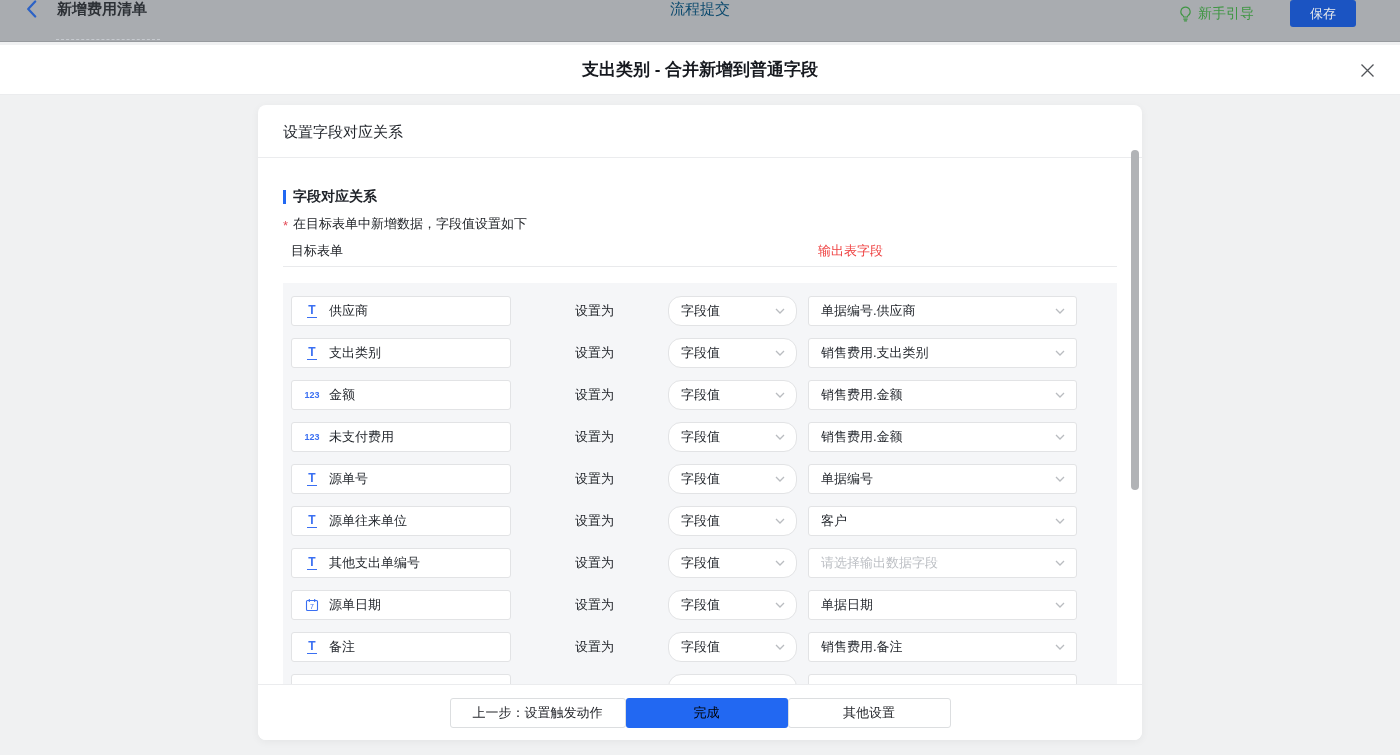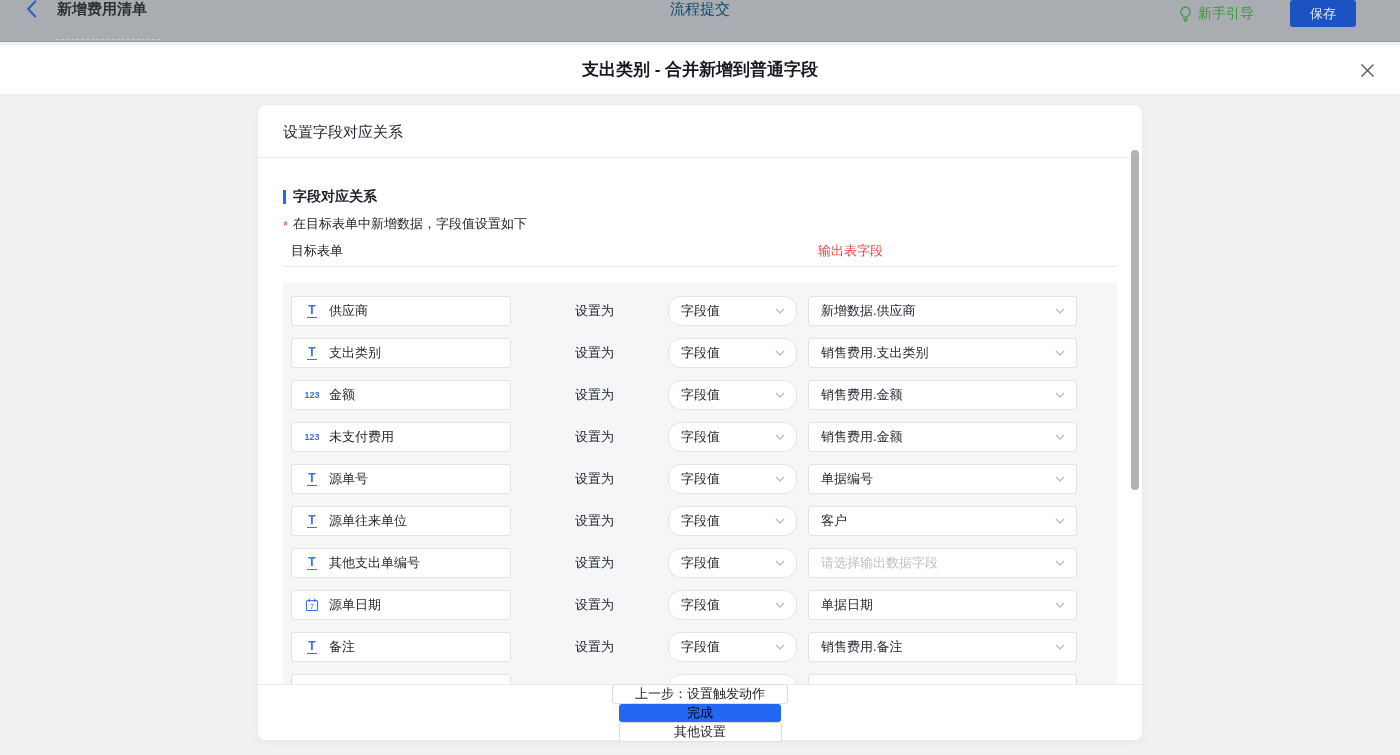--- a/index.html
+++ b/index.html
@@ -67,21 +67,21 @@
   .dd { height:30px; background:#fff; border:1px solid #e2e3e5; border-radius:3px;
     display:flex; align-items:center; justify-content:space-between;
     padding:0 11px 0 12px; cursor:pointer; }
   .dd1 { margin-left:51px; width:129px;border-radius:13px; }
   .dd2 { margin-left:11px; width:269px; }
   .dd-label { font-size:13px; color:#1f2329; white-space:nowrap; overflow:hidden; }
   .dd-label.ph { color:#bcbfc4; }
 
   .card-footer { position:absolute; left:0; right:0; bottom:0; height:56px;
     background:#fff; border-top:1px solid #ebecee; border-radius:0 0 8px 8px;
-    display:flex; align-items:center; justify-content:center;flex-direction:column; }
+    display:flex; align-items:center; justify-content:center; }
   .btn { height:30px; border-radius:3px; font-size:13px; cursor:pointer;
     font-family:inherit; }
   .btn-plain { background:#fff; border:1px solid #dcdee0; color:#24262b; }
   .btn-prev { min-width:163px; padding:0 22px; }
   .btn-done { width:162px; margin:0 0; background:#2268f2; border:none; color:#000000; }
   .btn-other { width:163px; }
 
   .scroll-thumb { position:absolute; right:3px; top:45px; width:8px; height:340px;
     background:#b1b3b6; border-radius:4px; cursor:pointer; }
 </style>
@@ -144,21 +144,21 @@
             <span class="flabel">供应商</span>
           </div>
           <span class="rel">设置为</span>
           <div class="dd dd1">
             <span class="dd-label">字段值</span>
             <svg width="10" height="6" viewBox="0 0 10 6">
               <path d="M1 1l4 4 4-4" fill="none" stroke="#b9bcc0" stroke-width="1.3"></path>
             </svg>
           </div>
           <div class="dd dd2">
-            <span class="dd-label">新增数据.供应商</span>
+            <span class="dd-label">单据编号.供应商</span>
             <svg width="10" height="6" viewBox="0 0 10 6">
               <path d="M1 1l4 4 4-4" fill="none" stroke="#b9bcc0" stroke-width="1.3"></path>
             </svg>
           </div>
         </div>
         <div class="row">
           <div class="fbox">
             <span class="ficon">
               <span class="icon-t">T</span>
             </span>

